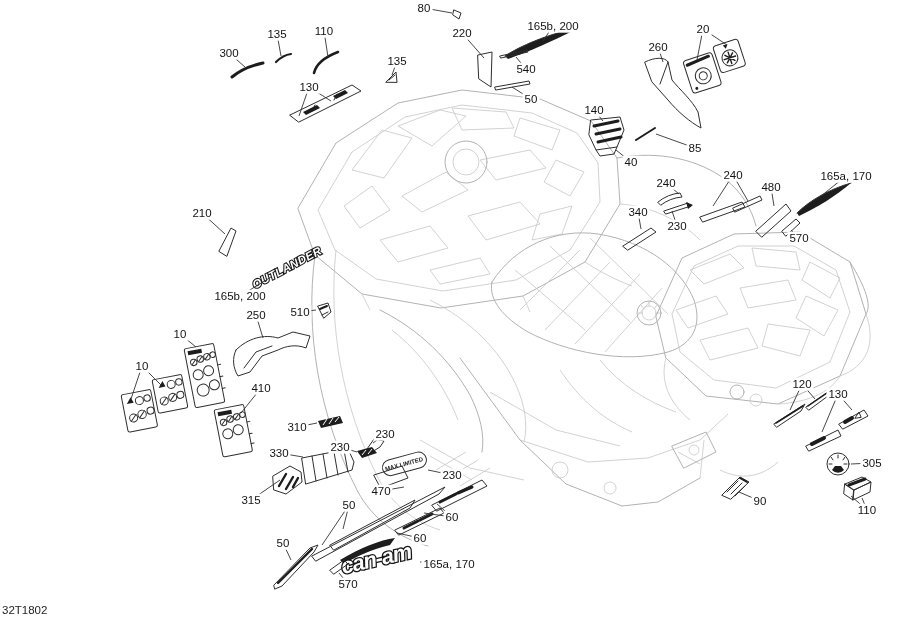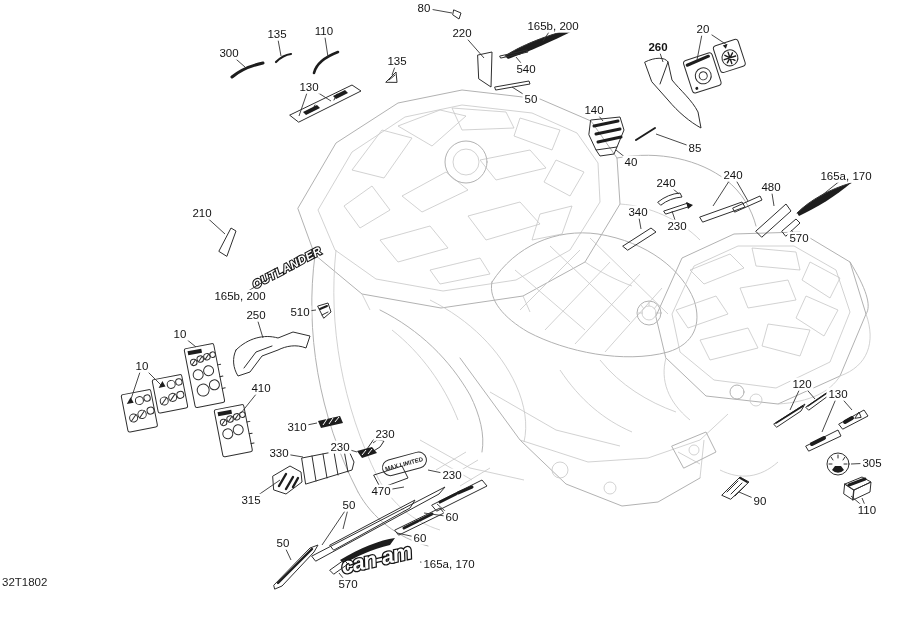--- a/index.html
+++ b/index.html
@@ -10,21 +10,21 @@
   .stage svg{position:absolute;left:0;top:0;}
   #artwork{z-index:1;}
   #leader-svg{z-index:2;pointer-events:none;}
   .callout-layer{position:absolute;left:0;top:0;width:100%;height:100%;z-index:3;padding-left:16px;}
   .callout{
     position:absolute;transform:translate(-50%,-50%);
     font-size:11.5px;color:#131313;background:#ffffff;padding:0 2px;
     white-space:nowrap;line-height:1.1;
   }
   .drawing-code{
-    position:absolute;left:2px;top:576px;font-size:11.5px;color:#1d1d1d;z-index:4;
+    position:absolute;left:2px;top:604px;font-size:11.5px;color:#1d1d1d;z-index:4;
   }
   .watermark{
     position:absolute;right:44px;top:580px;z-index:4;
     font-size:21px;font-weight:bold;font-style:italic;letter-spacing:.5px;
   }
   .art{stroke:#b2b2b2;fill:none;stroke-width:1;stroke-linejoin:round;stroke-linecap:round;}
   .art2{stroke:#c6c6c6;fill:none;stroke-width:.8;stroke-linejoin:round;}
   .dec{stroke:#2f2f2f;fill:none;stroke-width:1;stroke-linejoin:round;stroke-linecap:round;}
   .dkf{fill:#1d1d1d;stroke:none;}
   .dkl{stroke:#1d1d1d;fill:none;stroke-linecap:round;}
@@ -415,21 +415,21 @@
       <div class="callout" style="left: 424px; top: 8px;">80</div>
       <div class="callout" style="left: 229px; top: 53px;">300</div>
       <div class="callout" style="left: 277px; top: 34px;">135</div>
       <div class="callout" style="left: 324px; top: 31px;">110</div>
       <div class="callout" style="left: 397px; top: 61px;">135</div>
       <div class="callout" style="left: 309px; top: 87px;">130</div>
       <div class="callout" style="left: 462px; top: 33px;">220</div>
       <div class="callout" style="left: 553px; top: 26px;">165b, 200</div>
       <div class="callout" style="left: 526px; top: 69px;">540</div>
       <div class="callout" style="left: 531px; top: 99px;">50</div>
-      <div class="callout" style="left: 658px; top: 47px; font-weight: bold;">260</div>
+      <div class="callout" style="left: 658px; top: 47px;">260</div>
       <div class="callout" style="left: 703px; top: 29px;">20</div>
       <div class="callout" style="left: 594px; top: 110px;">140</div>
       <div class="callout" style="left: 695px; top: 148px;">85</div>
       <div class="callout" style="left: 631px; top: 162px;">40</div>
       <div class="callout" style="left: 666px; top: 183px;">240</div>
       <div class="callout" style="left: 733px; top: 175px;">240</div>
       <div class="callout" style="left: 771px; top: 187px;">480</div>
       <div class="callout" style="left: 846px; top: 176px;">165a, 170</div>
       <div class="callout" style="left: 638px; top: 212px;">340</div>
       <div class="callout" style="left: 677px; top: 226px;">230</div>

